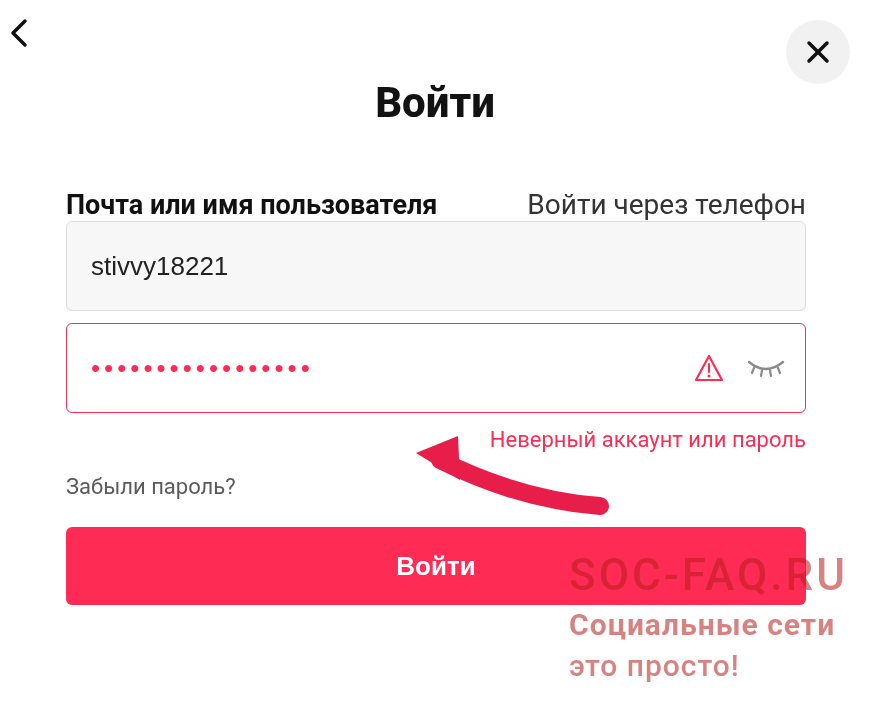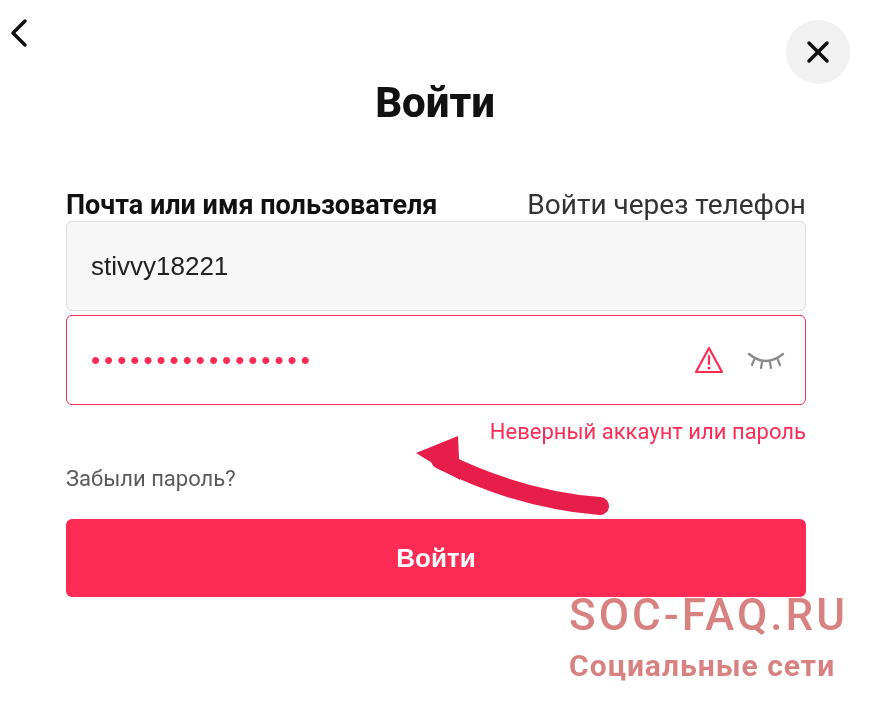--- a/index.html
+++ b/index.html
@@ -68,21 +68,21 @@
   .text-input {
     width: 100%;
     height: 90px;
     border: 1px solid #dcdcdc;
     border-radius: 6px;
     background: #f7f7f7;
     padding: 0 24px;
     font-size: 26px;
     color: #222;
     outline: none;
-    margin-bottom: 4px;
+    margin-bottom: 12px;
   }
   .pwd-wrap {
     position: relative;
     width: 100%;
     height: 90px;
     margin-bottom: 14px;
   }
   .pwd-input {
     width: 100%;
     height: 100%;
@@ -207,13 +207,14 @@
       <stop offset="100%" stop-color="#e81e4a"></stop>
     </linearGradient>
   </defs>
   <path d="M 190 78 Q 110 72 30 32" fill="none" stroke="url(#ag)" stroke-width="18" stroke-linecap="round"></path>
   <polygon points="6,25 48,8 50,52" fill="#e81e4a"></polygon>
 </svg>
 
 <div class="watermark">
   <div class="wm1">SOC-FAQ.RU</div>
   <div class="wm2">Социальные сети</div>
+  <div class="wm3">это просто!</div>
 </div>
 
 </body></html>

